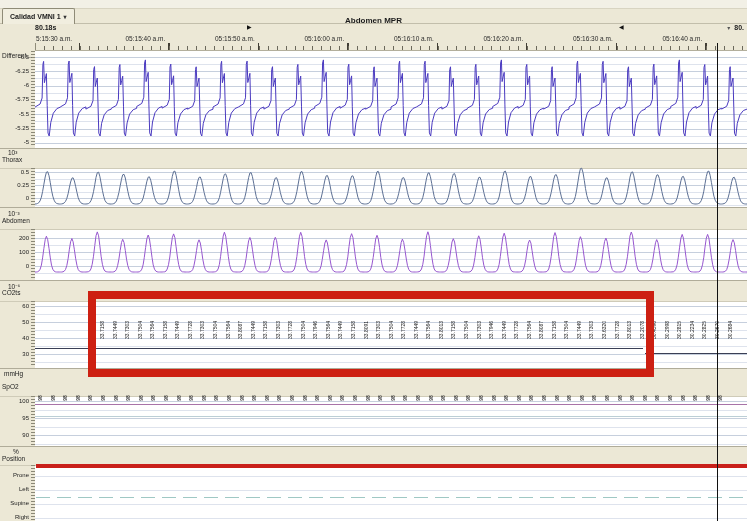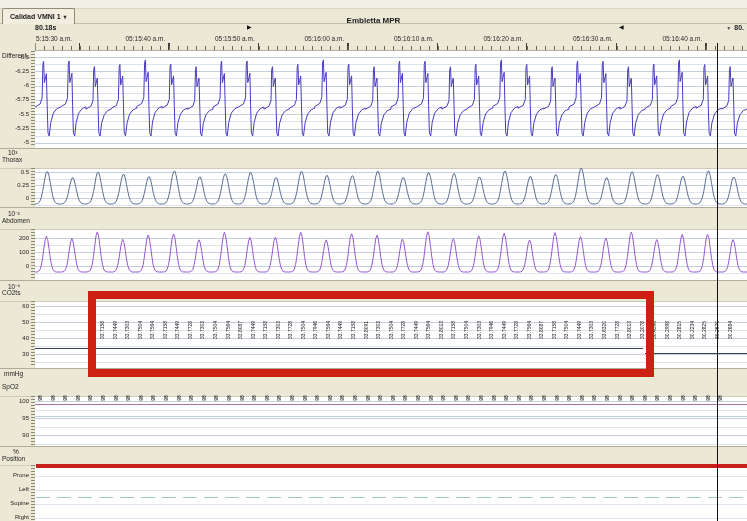--- a/index.html
+++ b/index.html
@@ -39,21 +39,21 @@
   .dashed{background:repeating-linear-gradient(90deg,#9fc8c4 0 14px,transparent 14px 21px);}
   svg{position:absolute;overflow:visible;}
 </style>
 </head>
 <body>
 
 <div id="root">
   <div id="topstrip"></div>
   <div id="tabline"></div>
   <div id="tab"><span>Calidad VMNI 1</span><span class="chev">▾</span></div>
-  <div id="title">Embletta MPR</div>
+  <div id="title">Abdomen MPR</div>
   <div id="epoch">80.18s</div>
   <div class="marker" style="left:247px;">▶</div>
   <div class="marker" style="left:619px;">◀</div>
   <div id="epochR"><span class="chev">▾</span><span>80.</span></div>
   <div id="rulermaj"></div>
   <div id="rulermin"></div>
   <div id="gutterline"></div>
 <div class="tlabel" style="left: 36px;">5:15:30 a.m.</div>
     <div class="tlabel" style="left: 125.5px;">05:15:40 a.m.</div>
     <div class="tlabel" style="left: 215px;">05:15:50 a.m.</div>

